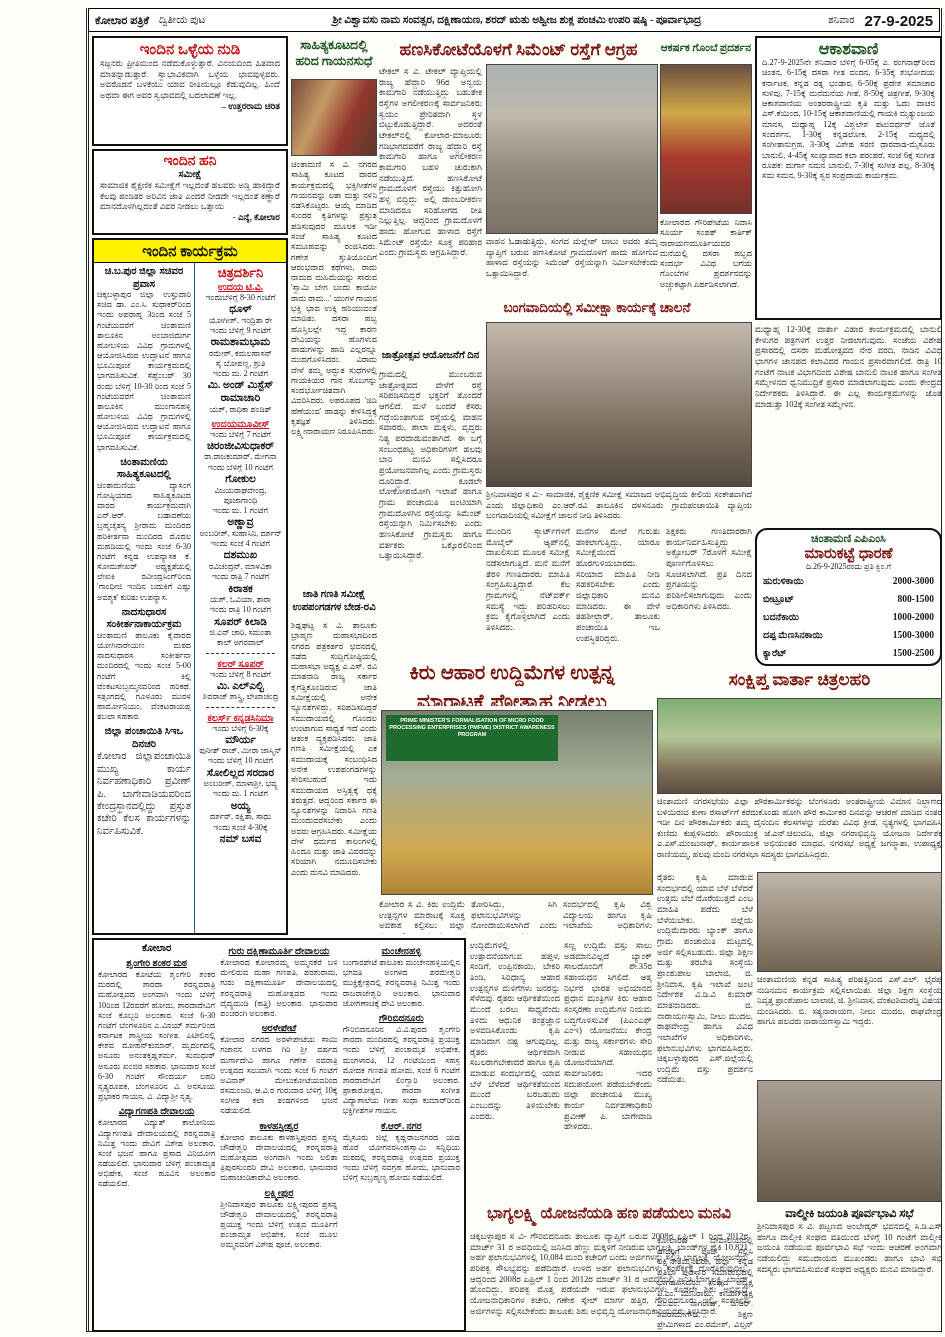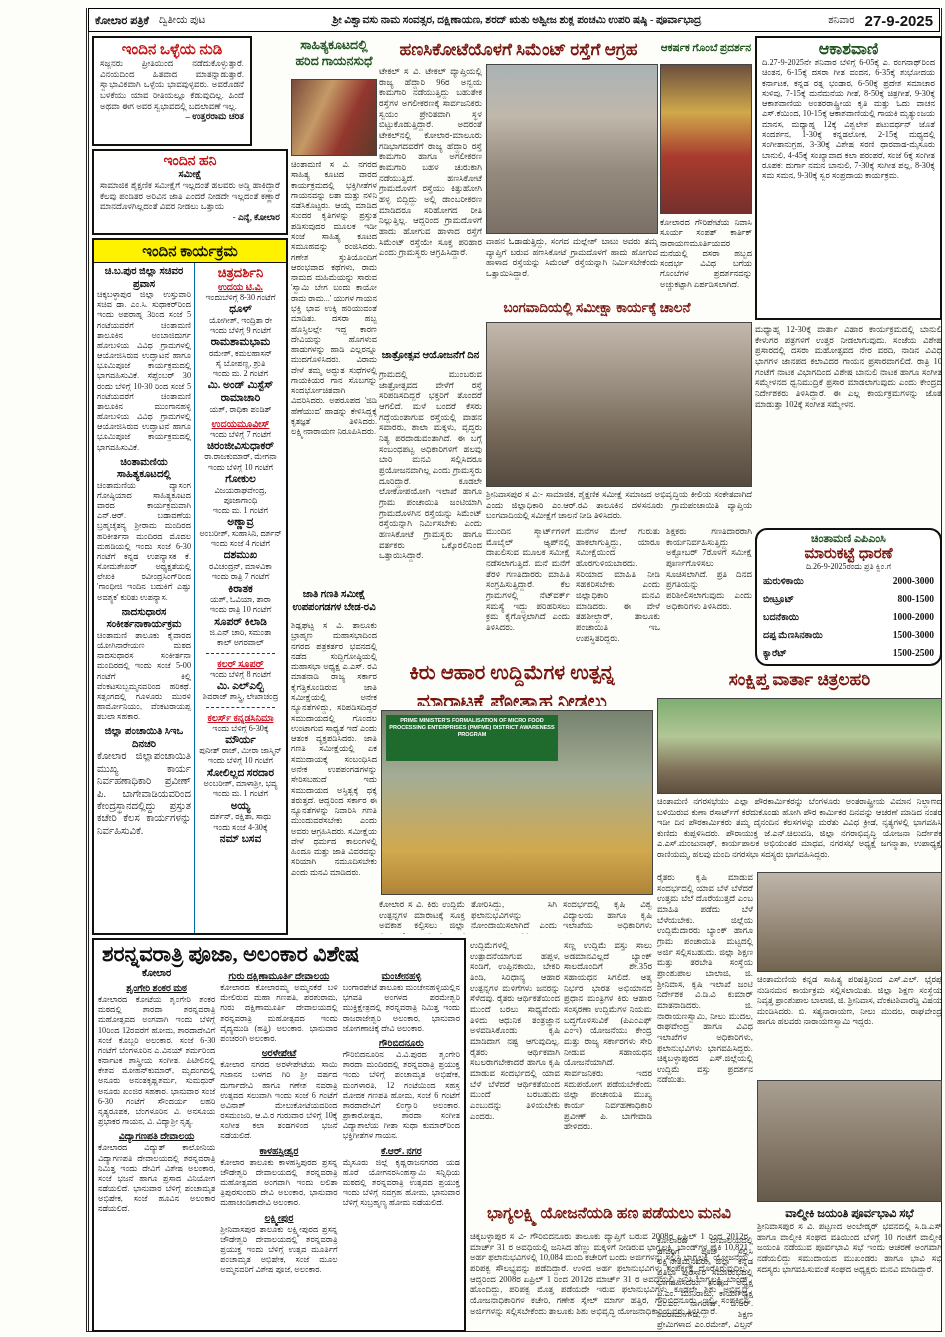--- a/index.html
+++ b/index.html
@@ -49,21 +49,21 @@
   <div class="abs frame" style="left:86px;top:8px;width:856px;height:1324px;"></div>
 
   <div class="abs masth" style="left:88px;top:8px;width:852px;height:24px;">
     <span style="font-weight:bold;font-size:11px;">ಕೋಲಾರ ಪತ್ರಿಕೆ</span>
     <span style="font-size:10.5px;">ದ್ವಿತೀಯ ಪುಟ</span>
     <span class="mm" style="font-size:10.5px;font-weight:bold;">ಶ್ರೀ ವಿಶ್ವಾವಸು ನಾಮ ಸಂವತ್ಸರ, ದಕ್ಷಿಣಾಯಣ, ಶರದ್ ಋತು ಅಶ್ವೀಜ ಶುಕ್ಲ ಪಂಚಮಿ ಉಪರಿ ಷಷ್ಠಿ - ಪೂರ್ವಾಭಾದ್ರ</span>
     <span style="font-size:10px;">ಶನಿವಾರ</span>
     <span style="font-weight:bold;font-size:15px;font-family:'Liberation Sans',sans-serif;">27-9-2025</span>
   </div>
 
-  <div class="abs bx2" style="left:92px;top:36px;width:160px;height:110px;padding:3px 6px;">
+  <div class="abs bx2" style="left:92px;top:36px;width:196px;height:110px;padding:3px 6px;">
     <div class="h-red" style="font-size:15px;">ಇಂದಿನ ಒಳ್ಳೆಯ ನುಡಿ</div>
     <div class="t">ಸಜ್ಜನರು ಪ್ರೀತಿಯಿಂದ ನಡೆದುಕೊಳ್ಳುತ್ತಾರೆ. ವಿನಯದಿಂದ ಹಿತವಾದ ಮಾತನ್ನಾಡುತ್ತಾರೆ. ಸ್ವಾಭಾವಿಕವಾಗಿ ಒಳ್ಳೆಯ ಭಾವವುಳ್ಳವರು. ಅವರೊಡನೆ ಬಳಕೆಯು ಯಾವ ರೀತಿಯಲ್ಲೂ ಕೆಡುವುದಿಲ್ಲ. ಹಿಂದೆ ಅಥವಾ ಈಗ ಅವರ ಸ್ವಭಾವದಲ್ಲಿ ಬದಲಾವಣೆ ಇಲ್ಲ.</div>
     <div class="attr">– ಉತ್ತರರಾಮ ಚರಿತ</div>
   </div>
 
   <div class="abs bx2" style="left:92px;top:149px;width:196px;height:86px;padding:2px 6px;">
     <div class="h-red" style="font-size:14px;">ಇಂದಿನ ಹನಿ</div>
     <div class="h-blk" style="font-size:9.5px;">ಸಮೀಕ್ಷೆ</div>
     <div class="t">ಸಾಮಾಜಿಕ ಶೈಕ್ಷಣಿಕ ಸಮೀಕ್ಷೆಗೆ ಇಲ್ಲದಂತೆ ಹಲವರು ಅಡ್ಡಿ ಹಾಕಿದ್ದಾರೆ ಕೆಲವು ಪಂಡಿತರ ಅರಿವಿನ ಜಾತಿ ಎಂದರೆ ನೀಡದೇ ಇಲ್ಲದಂತೆ ಕಣ್ಣಾರೆ ಮಾನದೊಳಗಿಲ್ಲದಂತೆ ವಿವರ ನೀಡಲು ಒತ್ತಾಯ</div>
     <div class="attr">- ಎನ್ಕೆ, ಕೋಲಾರ</div>
@@ -216,21 +216,20 @@
 
   <div class="abs" style="left:757px;top:1206px;width:185px;height:126px;">
     <div class="h-blk" style="font-size:11.5px;line-height:1.3;">ವಾಲ್ಮೀಕಿ ಜಯಂತಿ ಪೂರ್ವಭಾವಿ ಸಭೆ</div>
     <div class="t">ಶ್ರೀನಿವಾಸಪುರ ಸ ವಿ. ಪಟ್ಟಣದ ಅಂಬೇಡ್ಕರ್ ಭವನದಲ್ಲಿ ಸಿ.ಡಿ.ಎಸ್ ಹಾಗೂ ವಾಲ್ಮೀಕಿ ಸಂಘದ ವತಿಯಿಂದ ಬೆಳಿಗ್ಗೆ 10 ಗಂಟೆಗೆ ವಾಲ್ಮೀಕಿ ಜಯಂತಿ ನಡೆಯುವ ಪೂರ್ವಭಾವಿ ಸಭೆ ಇಂದು ಆಚರಣೆ ಅಂಗವಾಗಿ ನಡೆಯಲಿದ್ದು ಸಮುದಾಯದ ಮುಖಂಡರು ಹಾಗೂ ಭಾವಿ ಸಭಿ ಸದಸ್ಯರು ಭಾಗವಹಿಸುವಂತೆ ಸಂಘದ ಅಧ್ಯಕ್ಷರು ಮನವಿ ಮಾಡಿದ್ದಾರೆ.</div>
   </div>
 
   <div class="abs h-mar" style="left:470px;top:1204px;width:278px;height:24px;font-size:15.5px;">ಭಾಗ್ಯಲಕ್ಷ್ಮಿ ಯೋಜನೆಯಡಿ ಹಣ ಪಡೆಯಲು ಮನವಿ</div>
   <div class="abs t" style="left:470px;top:1231px;width:278px;height:100px;">ಚಿಕ್ಕಬಳ್ಳಾಪುರ ಸ ವಿ- ಗೌರಿಬಿದನೂರು ತಾಲೂಕು ವ್ಯಾಪ್ತಿಗೆ ಬರುವ 2008ರ ಏಪ್ರಿಲ್ 1 ರಿಂದ 2012ರ ಮಾರ್ಚ್ 31 ರ ಅವಧಿಯಲ್ಲಿ ಜನಿಸಿದ ಹೆಣ್ಣು ಮಕ್ಕಳಿಗೆ ನೀಡಿರುವ ಭಾಗ್ಯಲಕ್ಷ್ಮಿ ಬಾಂಡ್‌ಗಳ ಪೈಕಿ 10,821 ಅರ್ಹ ಫಲಾನುಭವಿಗಳಲ್ಲಿ 10,084 ಮಂದಿ ಕಚೇರಿಗೆ ಬಂದು ಅರ್ಜಿಗಳನ್ನು ಸಲ್ಲಿಸಿ ಭಾಗ್ಯಲಕ್ಷ್ಮಿ ಯೋಜನೆಯ ಪರಿಪಕ್ವ ಸೌಲಭ್ಯವನ್ನು ಪಡೆದಿದ್ದಾರೆ. ಉಳಿದ ಅರ್ಹ ಫಲಾನುಭವಿಗಳು ಸಂಪರ್ಕಕ್ಕೆ ದೊರೆತಿರುವುದಿಲ್ಲ. ಆದ್ದರಿಂದ 2008ರ ಏಪ್ರಿಲ್ 1 ರಿಂದ 2012ರ ಮಾರ್ಚ್ 31 ರ ಅವಧಿಯಲ್ಲಿ ಜನಿಸಿ ಭಾಗ್ಯಲಕ್ಷ್ಮಿ ಬಾಂಡ್ ಹೊಂದಿದ್ದು, ಪರಿಪಕ್ವ ಮೊತ್ತ ಪಡೆಯದೇ ಇರುವ ಫಲಾನುಭವಿಗಳು ಕೂಡಲೇ ಶಿಶು ಅಭಿವೃದ್ಧಿ ಯೋಜನಾಧಿಕಾರಿಗಳ ಕಚೇರಿ, ಗಣೇಶ ಸ್ಕೇಲ್ ಮಾರ್ಗ ಹತ್ತಿರ, ಗೌರಿಬಿದನೂರು ಇಲ್ಲಿ ಸಂಪರ್ಕಿಸಿ ಅರ್ಜಿಗಳನ್ನು ಸಲ್ಲಿಸಬೇಕೆಂದು ತಾಲೂಕು ಶಿಶು ಅಭಿವೃದ್ಧಿ ಯೋಜನಾಧಿಕಾರಿಯವರು ತಿಳಿಸಿದ್ದಾರೆ.</div>
 
   <div class="abs bx2" style="left:92px;top:938px;width:374px;height:394px;padding:2px 4px;">
-    <div class="h-blk" style="font-size:21px;text-align:left;padding-left:4px;">ಶರನ್ನವರಾತ್ರಿ ಪೂಜಾ, ಅಲಂಕಾರ ವಿಶೇಷ</div>
     <div class="cols3" style="height:352px;overflow:hidden;">
       <div>
         <div class="h-blk" style="font-size:10px;">ಕೋಲಾರ</div>
         <div class="shead">ಶೃಂಗೇರಿ ಶಂಕರ ಮಠ</div>
         <div class="t" style="font-size:8.2px;">ಕೋಲಾರದ ಕೋಟೆಯ ಶೃಂಗೇರಿ ಶಂಕರ ಮಠದಲ್ಲಿ ಶಾರದಾ ಶರನ್ನವರಾತ್ರಿ ಮಹೋತ್ಸವದ ಅಂಗವಾಗಿ ಇಂದು ಬೆಳಿಗ್ಗೆ 10ರಿಂದ 12ರವರೆಗೆ ಹೋಮ, ಶಾರದಾದೇವಿಗೆ ಸಂಜೆ ಕೊಬ್ಬರಿ ಅಲಂಕಾರ. ಸಂಜೆ 6-30 ಗಂಟೆಗೆ ಬೆಂಗಳೂರಿನ ಎ.ವಿನಯ್ ಶರ್ಮರಿಂದ ಕರ್ನಾಟಕ ಶಾಸ್ತ್ರೀಯ ಸಂಗೀತ. ಪಿಟೀಲಿನಲ್ಲಿ ಕೇಶವ ಮೋಹನ್‌ಕುಮಾರ್, ಮೃದಂಗದಲ್ಲಿ ಅನೂರು ಅನಂತಕೃಷ್ಣಶರ್ಮ, ಸುಮಧುರ್ ಅನೂರು ಖಂಜಿರ ಸಹಕಾರ. ಭಾನುವಾರ ಸಂಜೆ 6-30 ಗಂಟೆಗೆ ಸೌಂದರ್ಯ ಲಹರಿ ನೃತ್ಯರೂಪಕ, ಬೆಂಗಳೂರಿನ ವಿ. ಅನಸೂಯ ಪ್ರಭಾಕರ ಗಾಯನ, ವಿ. ವಿದ್ಯಾಶ್ರೀ ನೃತ್ಯ.</div>
         <div class="shead">ವಿದ್ಯಾಗಣಪತಿ ದೇವಾಲಯ</div>
         <div class="t" style="font-size:8.2px;">ಕೋಲಾರದ ವಿದ್ಯುತ್ ಕಾಲೋನಿಯ ವಿದ್ಯಾಗಣಪತಿ ದೇವಾಲಯದಲ್ಲಿ ಶರನ್ನವರಾತ್ರಿ ನಿಮಿತ್ತ ಇಂದು ದೇವಿಗೆ ವಿಶೇಷ ಅಲಂಕಾರ, ಸಂಜೆ ಭಜನೆ ಹಾಗೂ ಪ್ರಸಾದ ವಿನಿಯೋಗ ನಡೆಯಲಿದೆ. ಭಾನುವಾರ ಬೆಳಿಗ್ಗೆ ಪಂಚಾಮೃತ ಅಭಿಷೇಕ, ಸಂಜೆ ಹೂವಿನ ಅಲಂಕಾರ ನಡೆಯಲಿದೆ.</div>
       </div>
       <div>
         <div class="shead">ಗುರು ದಕ್ಷಿಣಾಮೂರ್ತಿ ದೇವಾಲಯ</div>

